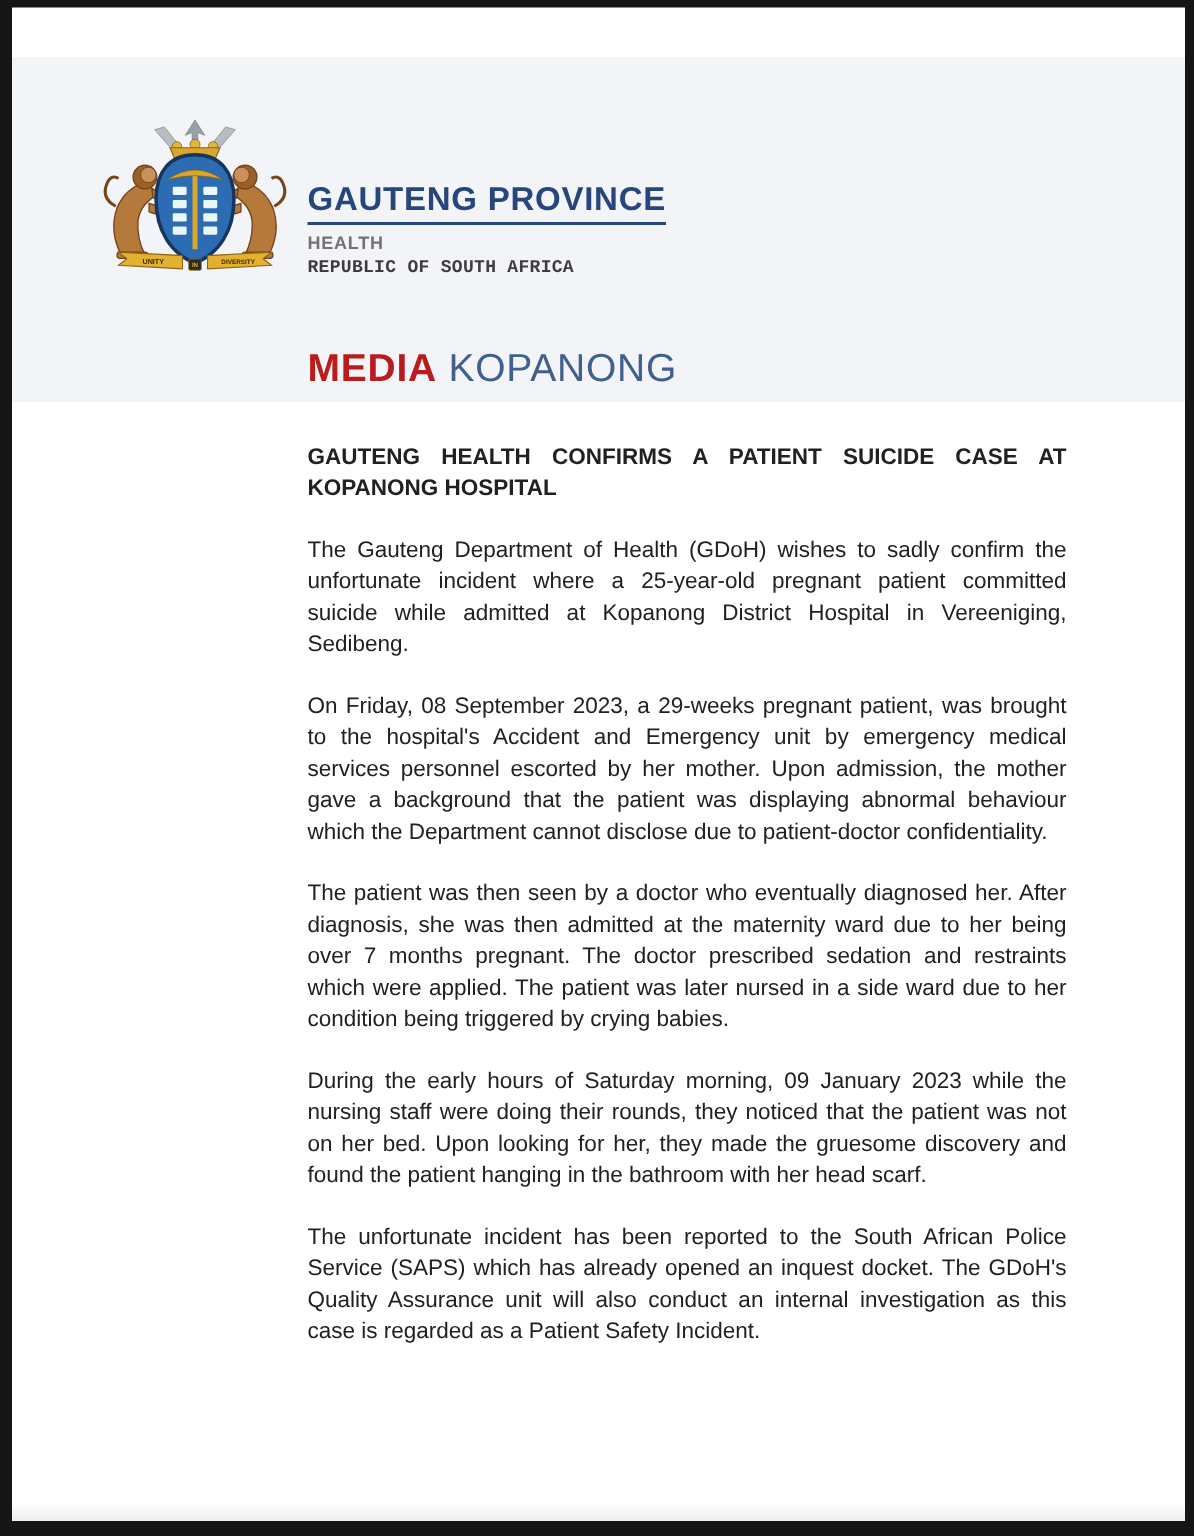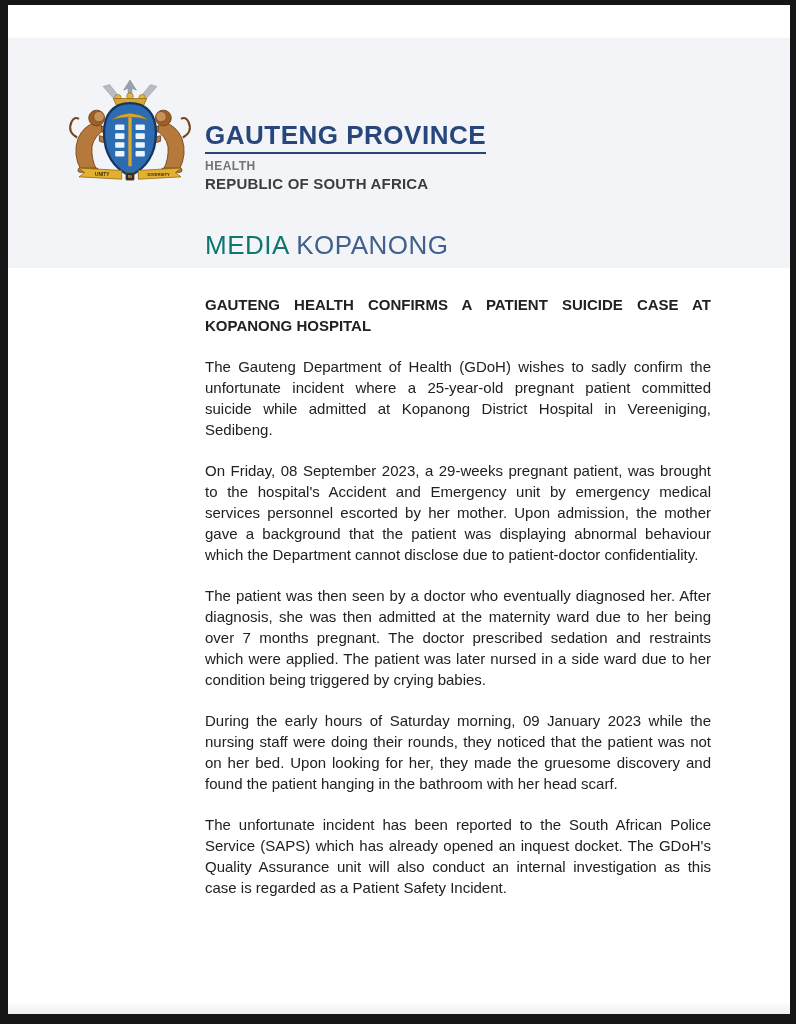--- a/index.html
+++ b/index.html
@@ -42,49 +42,50 @@
     height: 102px;
   }
   .org-block {
     position: absolute;
     left: 197px;
     top: 84px;
     line-height: 1;
   }
   .org-name {
     display: inline-block;
-    font-size: 26px;
+    font-size: 22px;
     font-weight: bold;
     letter-spacing: 0.5px;
     color: #27467c;
     border-bottom: 2.5px solid #27467c;
     padding-bottom: 4px;
     margin-bottom: 6px;
   }
   .org-dept {
     font-size: 12px;
     font-weight: bold;
     letter-spacing: 0.5px;
     color: #737373;
     margin-bottom: 4px;
   }
   .org-country {
-    font-size: 15px;
+    font-size: 12px;
     font-weight: bold;
     letter-spacing: 0.2px;
     color: #3d3d3c;
+    font-family: Liberation Mono, monospace;
   }
   .doc-title {
     position: absolute;
     left: 197px;
     top: 192px;
     font-size: 26px;
     letter-spacing: 0.5px;
   }
-  .doc-title .t-bold   { font-weight: normal; color: #0f766e; }
+  .doc-title .t-bold   { font-weight: bold; color: #b91c1c; }
   .doc-title .t-light  { font-weight: normal; color: #41608c; }
   .body-col {
     margin: 26px 0 0 197px;
     width: 506px;
     color: #212121;
     font-size: 15px;
     line-height: 21px;
   }
   .date-line {
     margin: 0;

